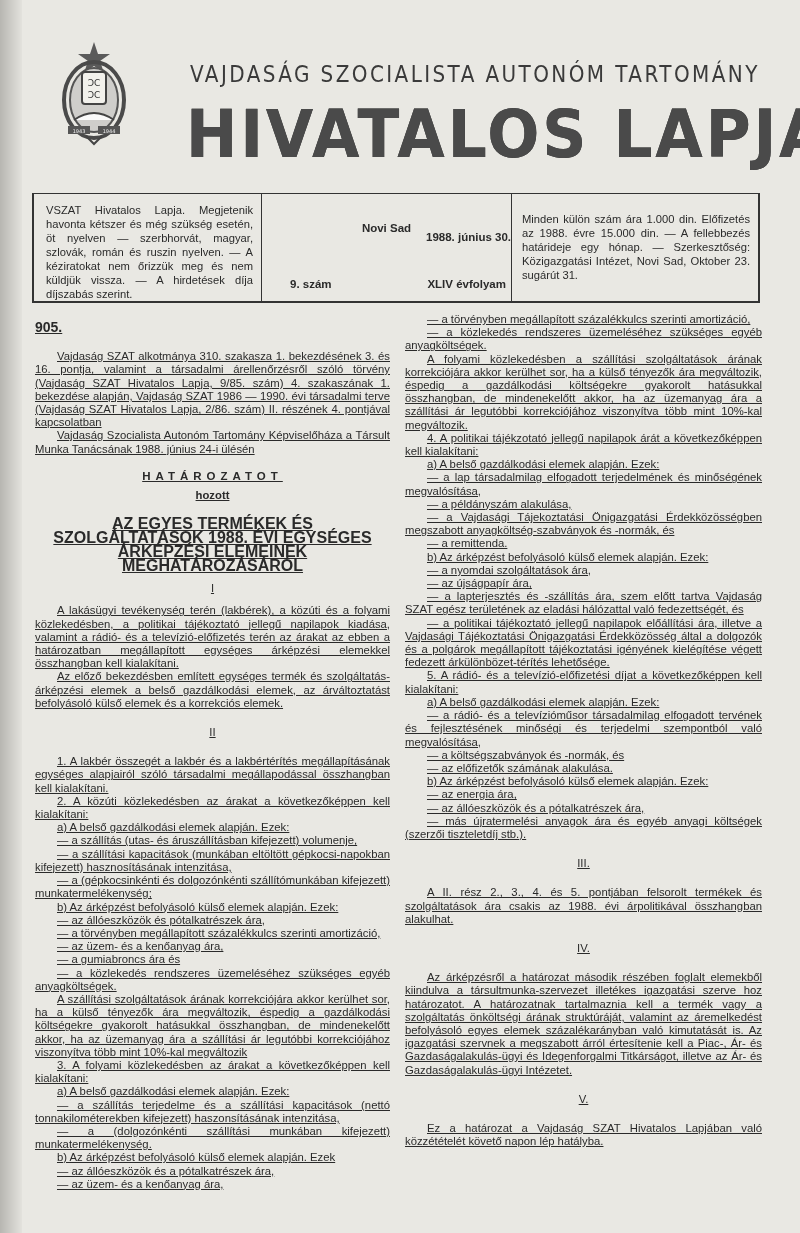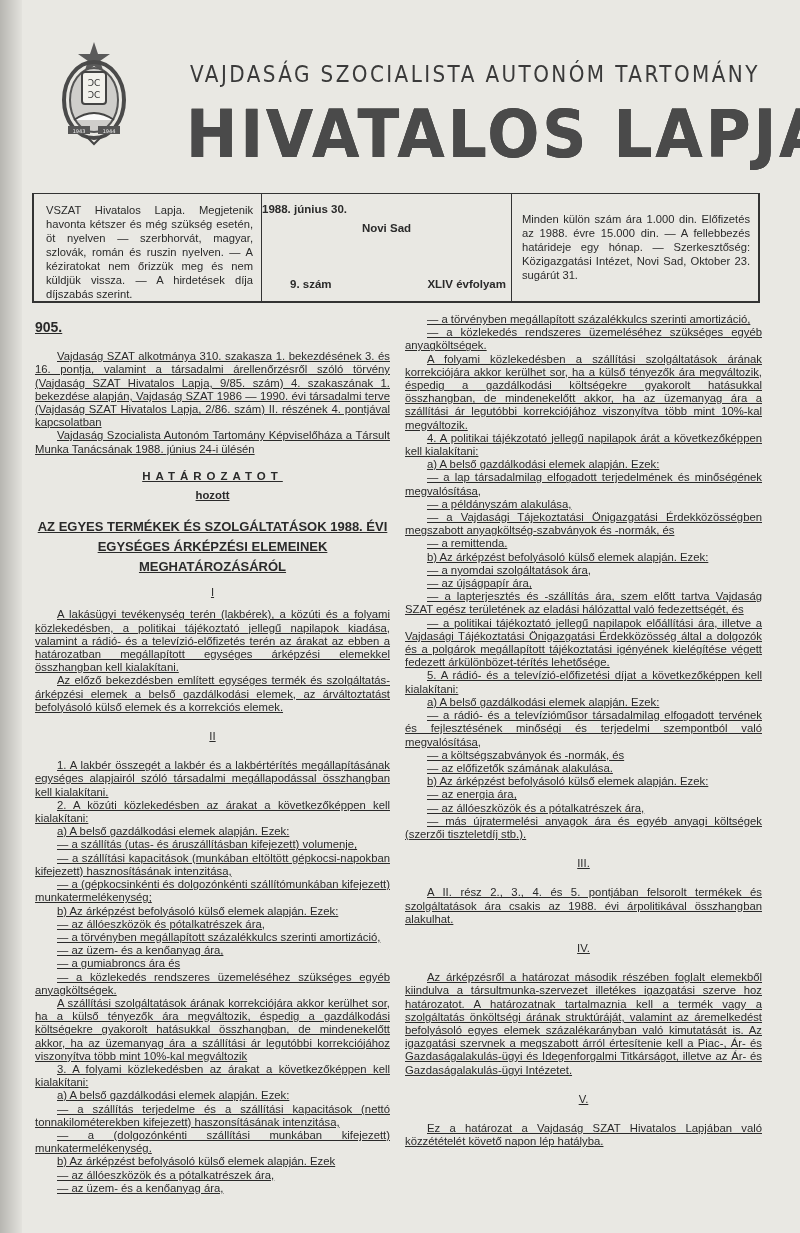--- a/index.html
+++ b/index.html
@@ -38,42 +38,42 @@
   }
   .info-left {
     width: 228px; padding: 9px 8px 0 12px; box-sizing: border-box;
     border-right: 1px solid #333;
     font-size: 11.2px; line-height: 14px; text-align: justify;
   }
   .info-mid {
     width: 250px; position: relative; box-sizing: border-box;
     border-right: 1px solid #333; font-weight: bold; font-size: 11.5px;
   }
-  .info-mid .date { position: absolute; top: 9px; width: 100%; text-align: left; }
+  .info-mid .date { position: absolute; top: 37px; width: 100%; text-align: right; }
   .info-mid .place { position: absolute; top: 28px; width: 100%; text-align: center; }
   .info-mid .issue { position: absolute; left: 28px; bottom: 11px; }
   .info-mid .volume { position: absolute; right: 5px; bottom: 11px; }
   .info-right {
     flex: 1; padding: 18px 8px 16px 10px; box-sizing: border-box;
     font-size: 11.2px; line-height: 14px; text-align: justify;
   }
   
   .col {
     position: absolute; top: 315px; width: 355px;
     font-size: 11.3px; line-height: 13.2px; text-align: justify; text-decoration: underline;
   }
   .col.left { left: 35px; }
   .col.right { left: 405px; width: 357px; top: 313px; }
   .col p { margin: 0; }
   .ind { text-indent: 22px; }
   .num { font-weight: bold; font-size: 14px; margin: 6px 0 16px 0 !important; }
   .center { text-align: center; }
   .hat { font-weight: bold; letter-spacing: 5px; font-size: 11.5px; margin-top: 14px !important; }
   .hoz { font-weight: bold; margin: 6px 0 15px 0 !important; }
-  .title { font-weight: bold; font-size: 13px; line-height: 20px; text-align: center; }
+  .title { font-weight: bold; font-size: 16px; line-height: 14px; text-align: center; }
   .sec { text-align: center; margin: 9px 0 9px 0 !important; }
   .sec.big { margin: 16px 0 16px 0 !important; }
 </style>
 </head>
 <body>
 
 <div class="edge-shadow"></div>
 
 <svg class="emblem" viewBox="0 0 68 108">
   <polygon points="34,2 38,14 50,14 40,21 44,33 34,26 24,33 28,21 18,14 30,14" fill="#5a5a5a"></polygon>

